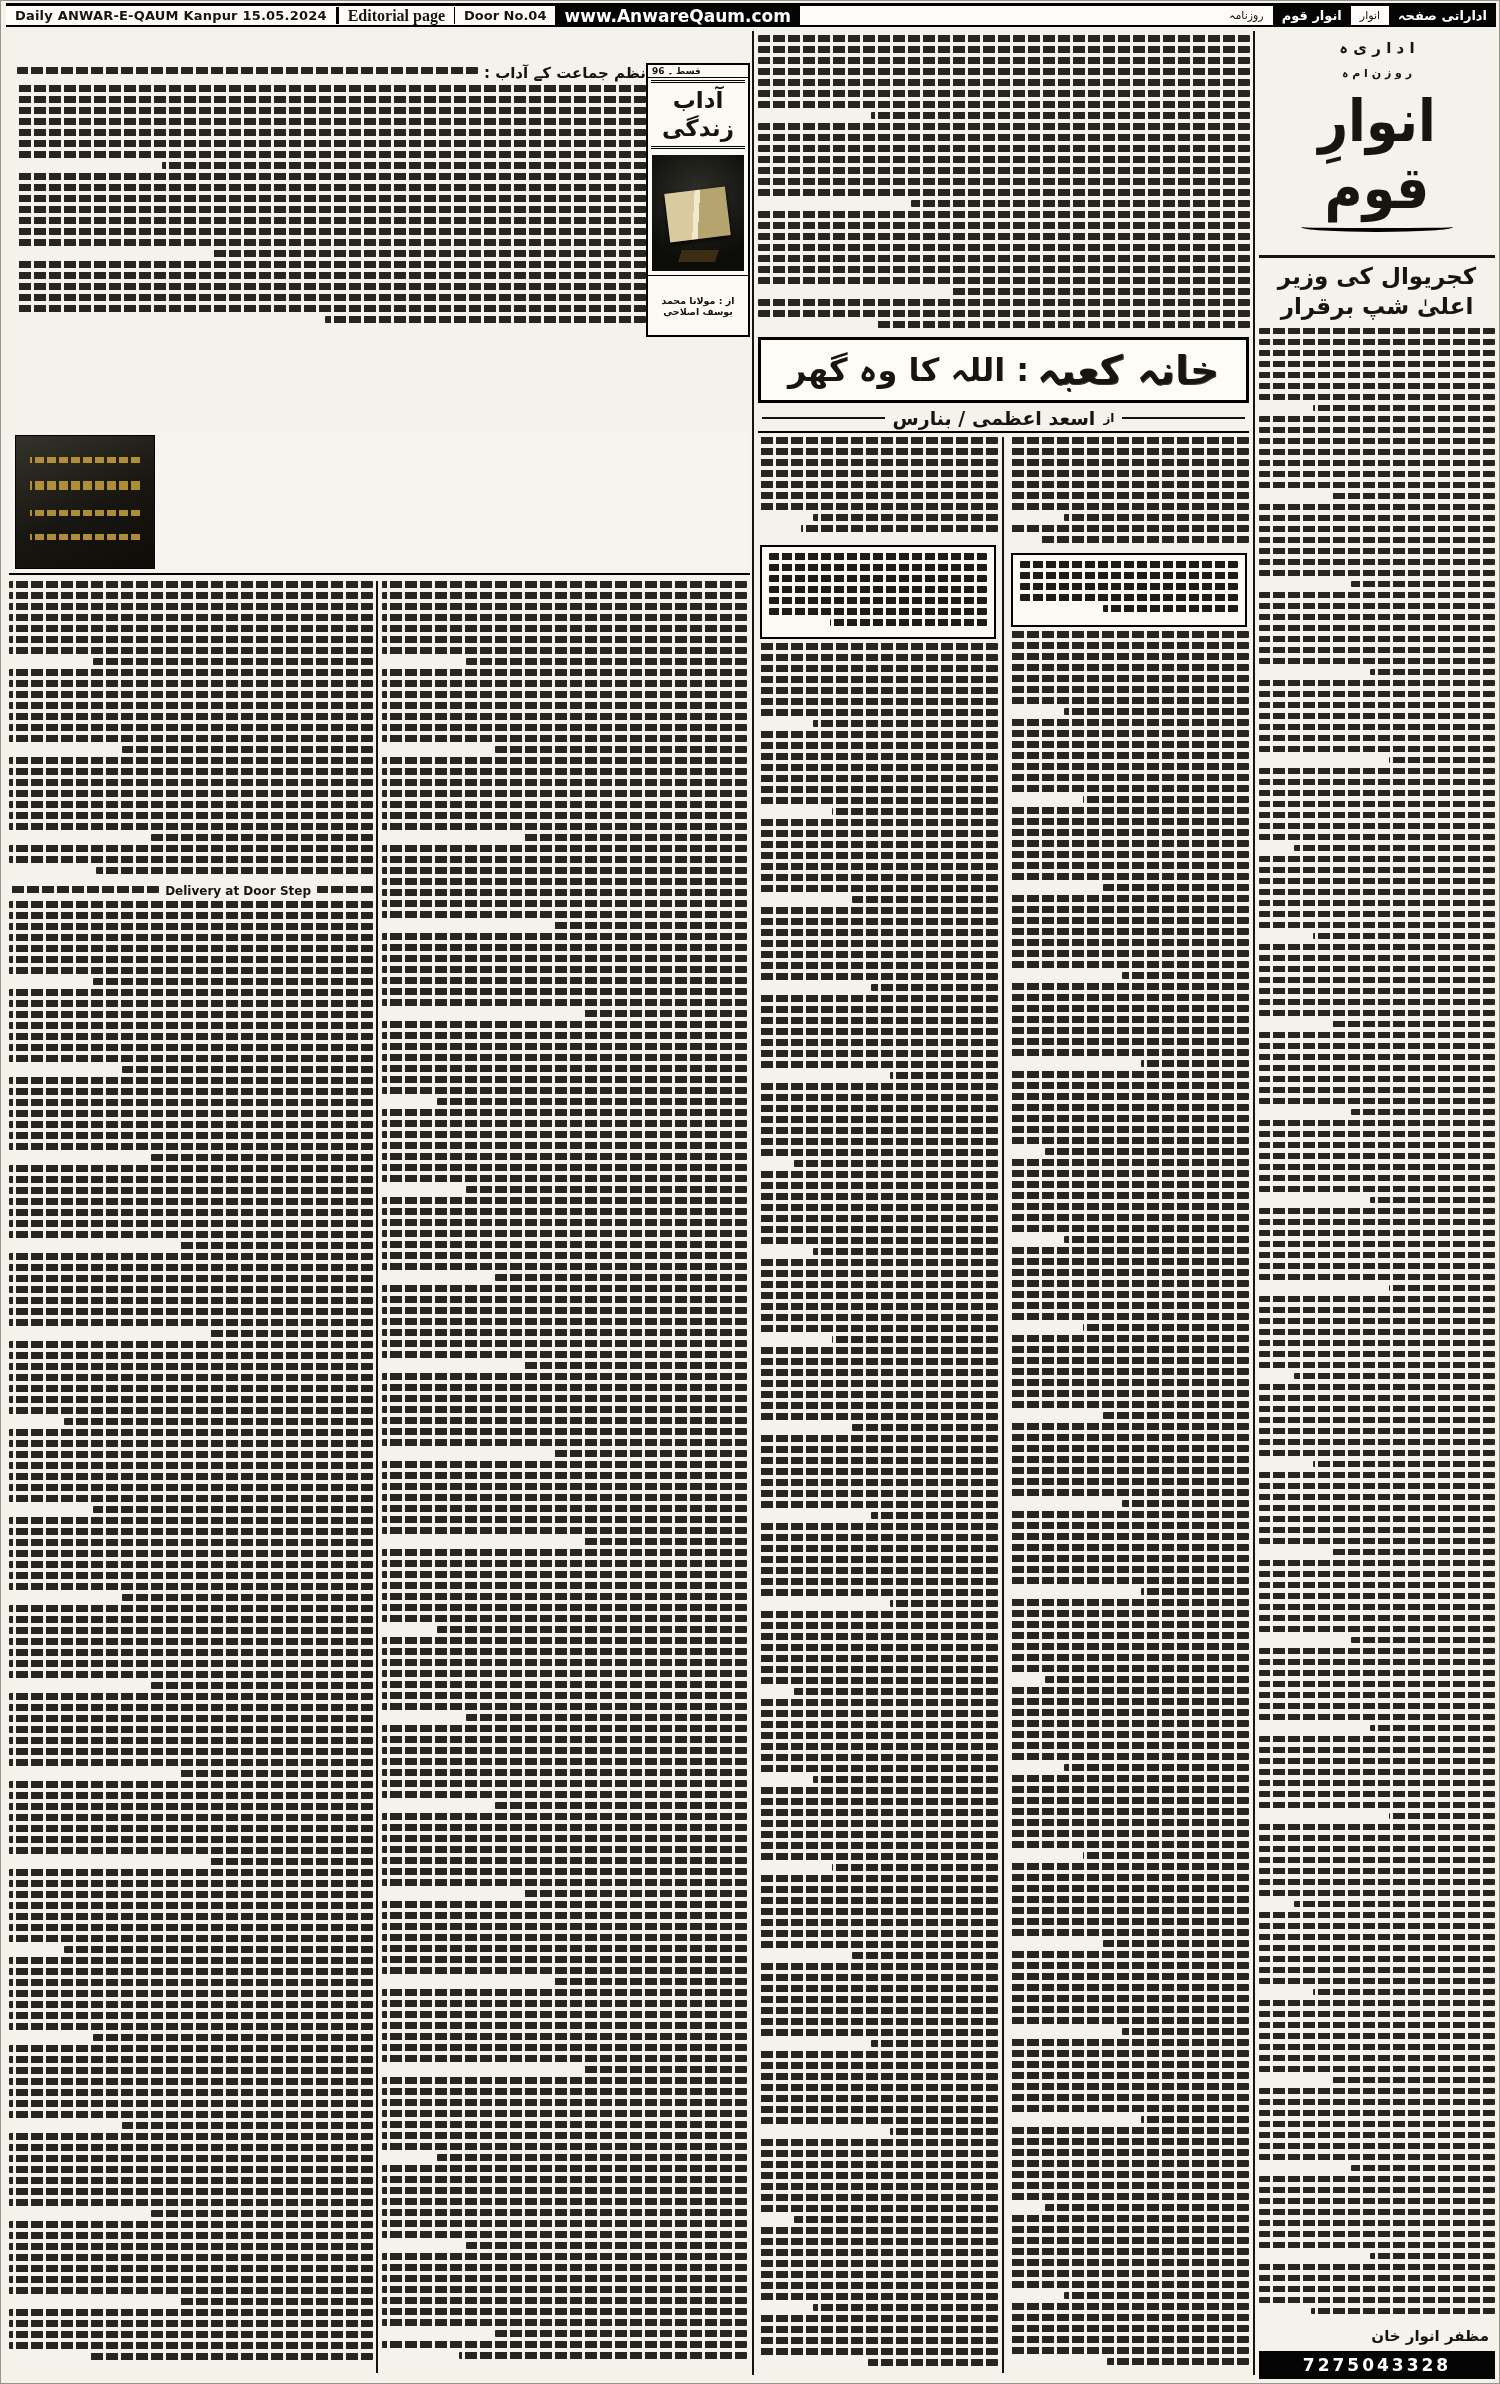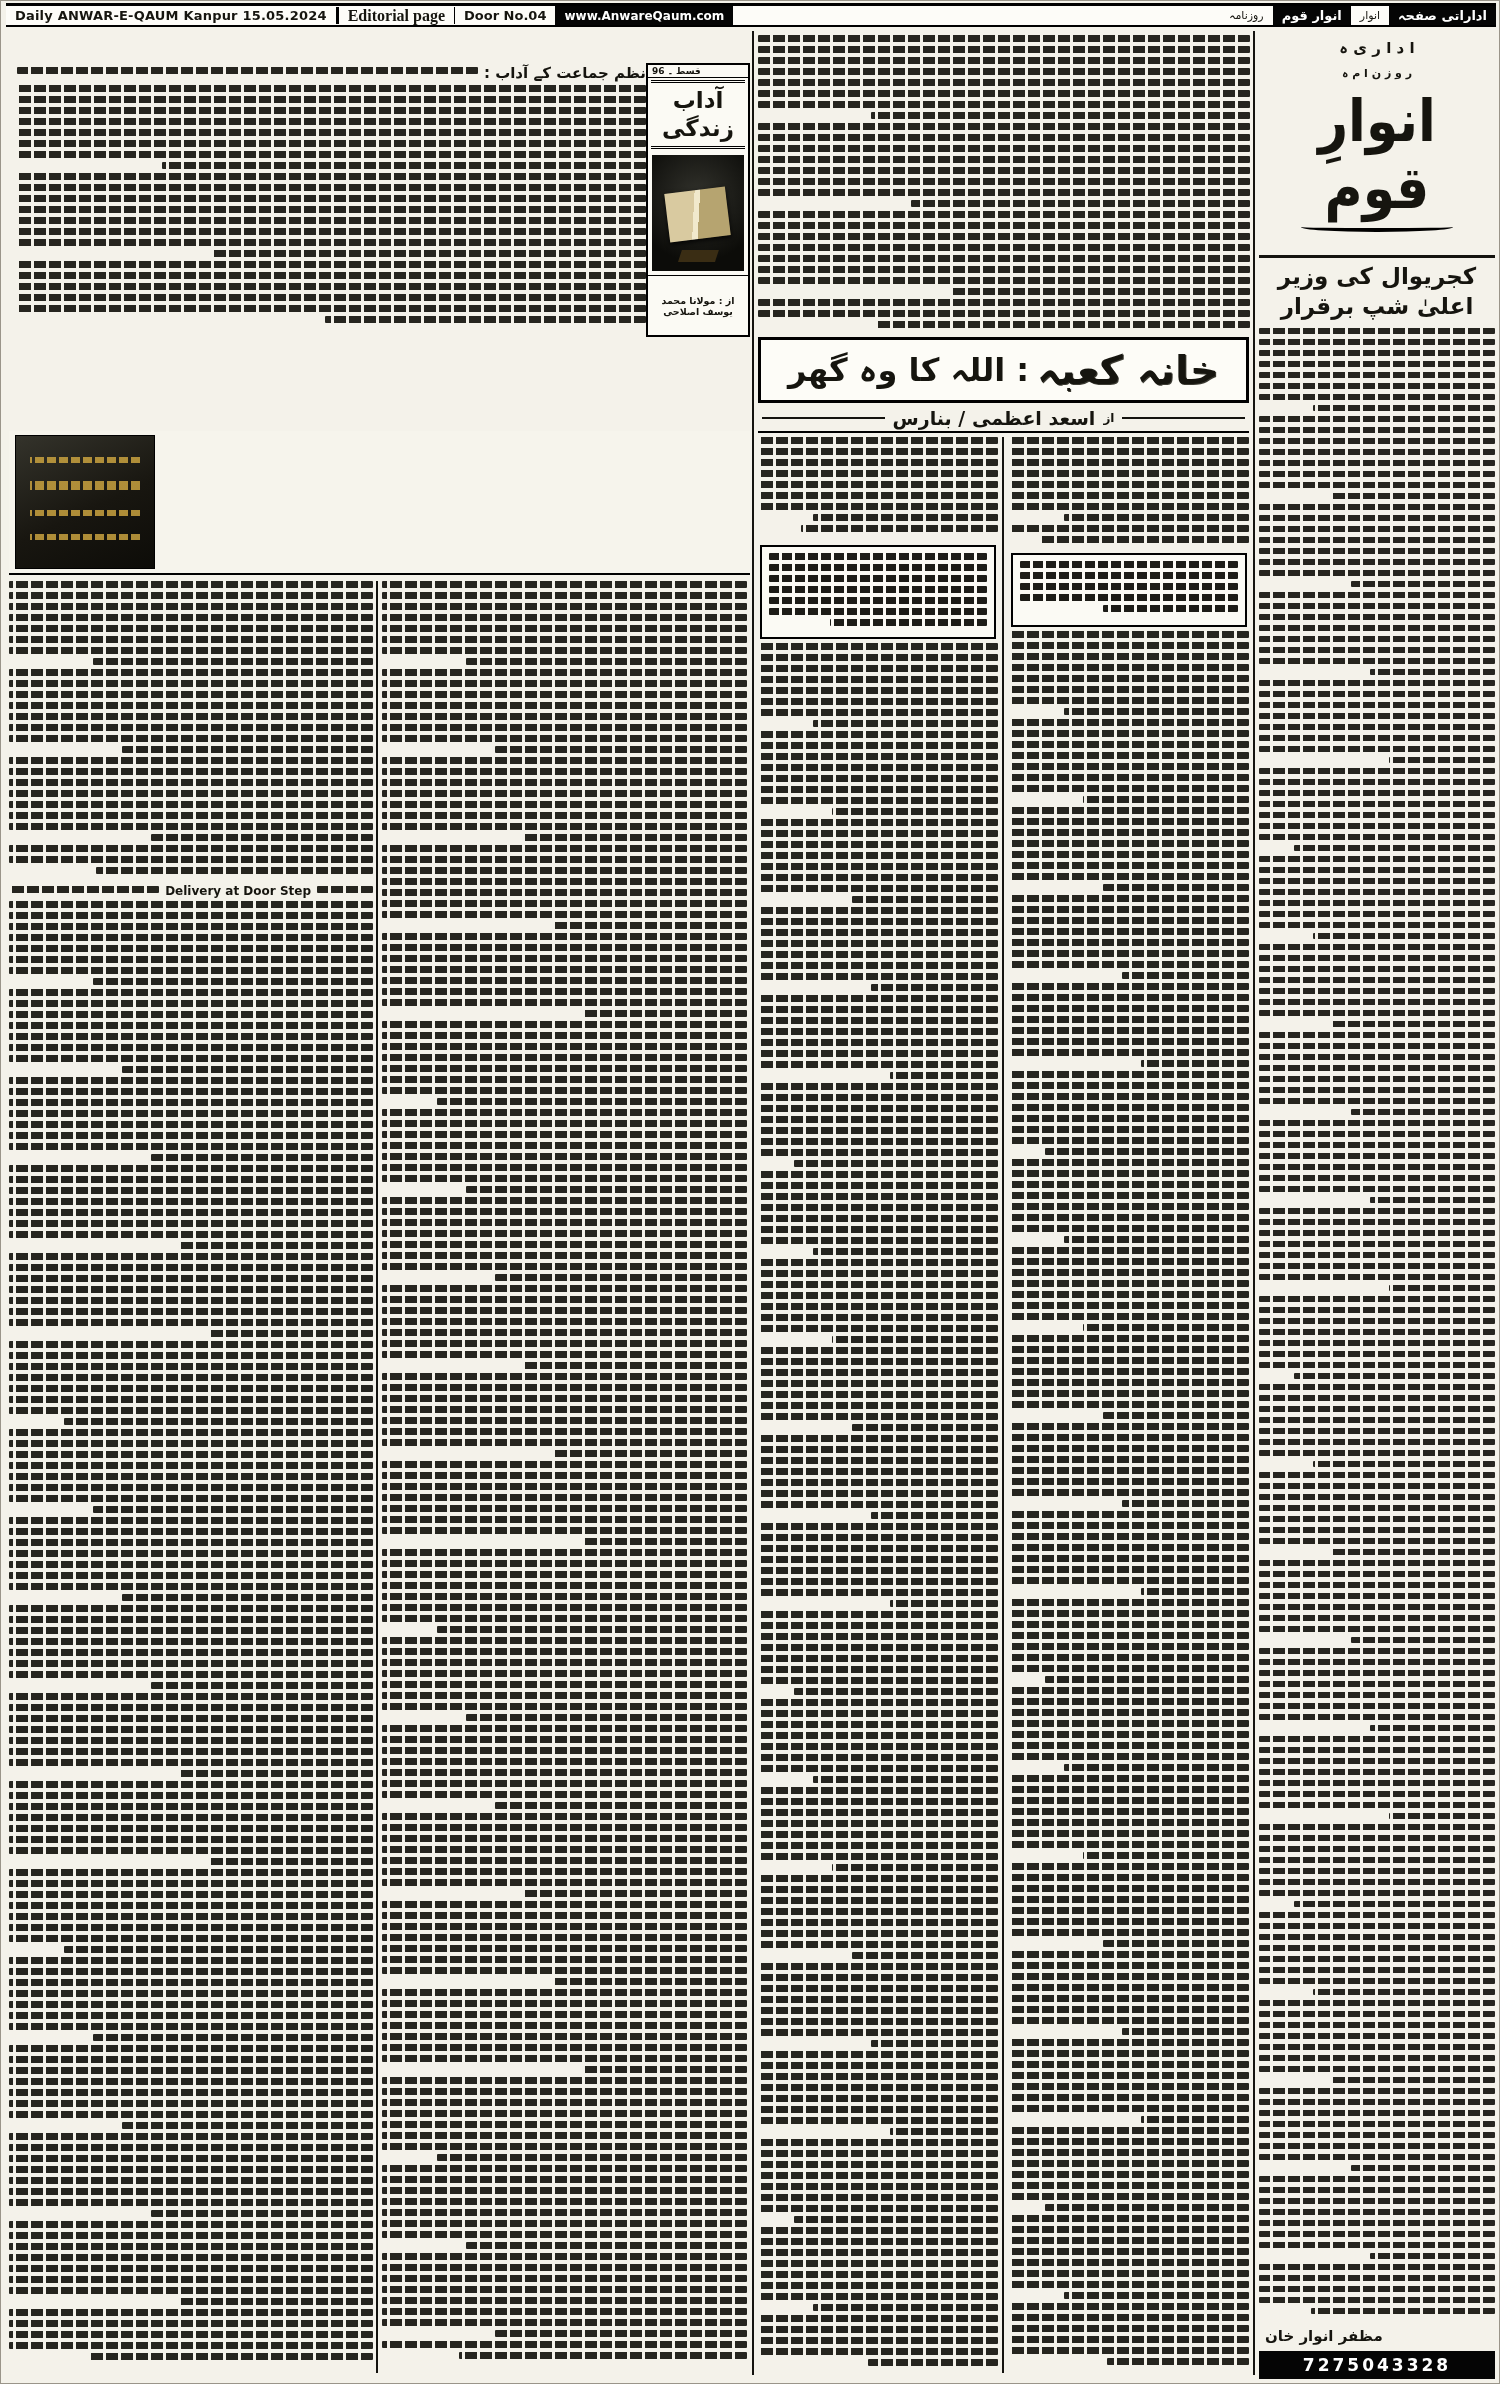--- a/index.html
+++ b/index.html
@@ -15,21 +15,21 @@
     position:absolute; left:5px; top:2px; width:1490px; height:24px;
     background:#fdfcf8; border-top:3px solid #000; border-bottom:2px solid #000;
     display:flex; align-items:stretch; overflow:hidden;
   }
   .tb-seg { display:flex; align-items:center; padding:0 9px; white-space:nowrap; }
   .tb-title { font-weight:bold; font-size:13px; letter-spacing:0.2px; }
   .tb-div { width:0; border-left:2px solid #000; margin:1px 0; }
   .tb-div.thin { border-left-width:1px; }
   .tb-section { font-family:"Liberation Serif", serif; font-weight:bold; font-size:16px; }
   .tb-page { font-weight:bold; font-size:13px; }
-  .tb-black { background:#050505; color:#fff; font-weight:bold; font-size:12px; }
+  .tb-black { background:#050505; color:#fff; font-weight:bold; font-size:17px; }
   .tb-urdu { font-size:11px; direction:rtl; }
   .tb-brandbox { background:#050505; color:#fff; font-weight:bold; font-size:13px; direction:rtl; }
   .tb-spacer { flex:1; }
 
   
   .vrule { position:absolute; width:2px; background:#14130f; }
 
   
   .fake { overflow:hidden; direction:rtl; }
   .fl {
@@ -116,21 +116,21 @@
   
   #regionD { position:absolute; left:1258px; top:30px; width:236px; height:2348px; display:flex; flex-direction:column; }
   .mast { height:220px; text-align:center; direction:rtl; padding-top:8px; }
   .mast-ed { font-size:15px; font-weight:800; letter-spacing:2px; }
   .mast-daily { font-size:11px; font-weight:bold; letter-spacing:2px; margin-top:10px; }
   .mast-brand { font-size:52px; font-weight:800; margin-top:14px; transform:scaleY(1.12); }
   .mast-swash { width:64%; height:10px; margin:8px auto 0; border-bottom:4px solid #000; border-radius:0 0 50% 50%; }
   .ed-rule { height:3px; background:#14130f; margin:4px 0 2px; }
   .ed-headline { font-size:23px; font-weight:800; text-align:center; line-height:1.3; direction:rtl; padding:2px 2px 6px; }
   .ed-body { flex:1; }
-  .ed-sig { height:24px; font-size:15px; font-weight:800; direction:rtl; text-align:left; padding:2px 6px 0; }
+  .ed-sig { height:24px; font-size:15px; font-weight:800; direction:rtl; text-align:right; padding:2px 6px 0; }
   .ed-phone { height:28px; margin-top:2px; background:#050505; color:#fff; font-size:17px; font-weight:bold;
     text-align:center; line-height:28px; letter-spacing:3px; }
 </style>
 </head>
 <body>
 
 <div id="page">
 
   <div id="topbar">
     <div class="tb-seg tb-title">Daily ANWAR-E-QAUM Kanpur 15.05.2024</div>

